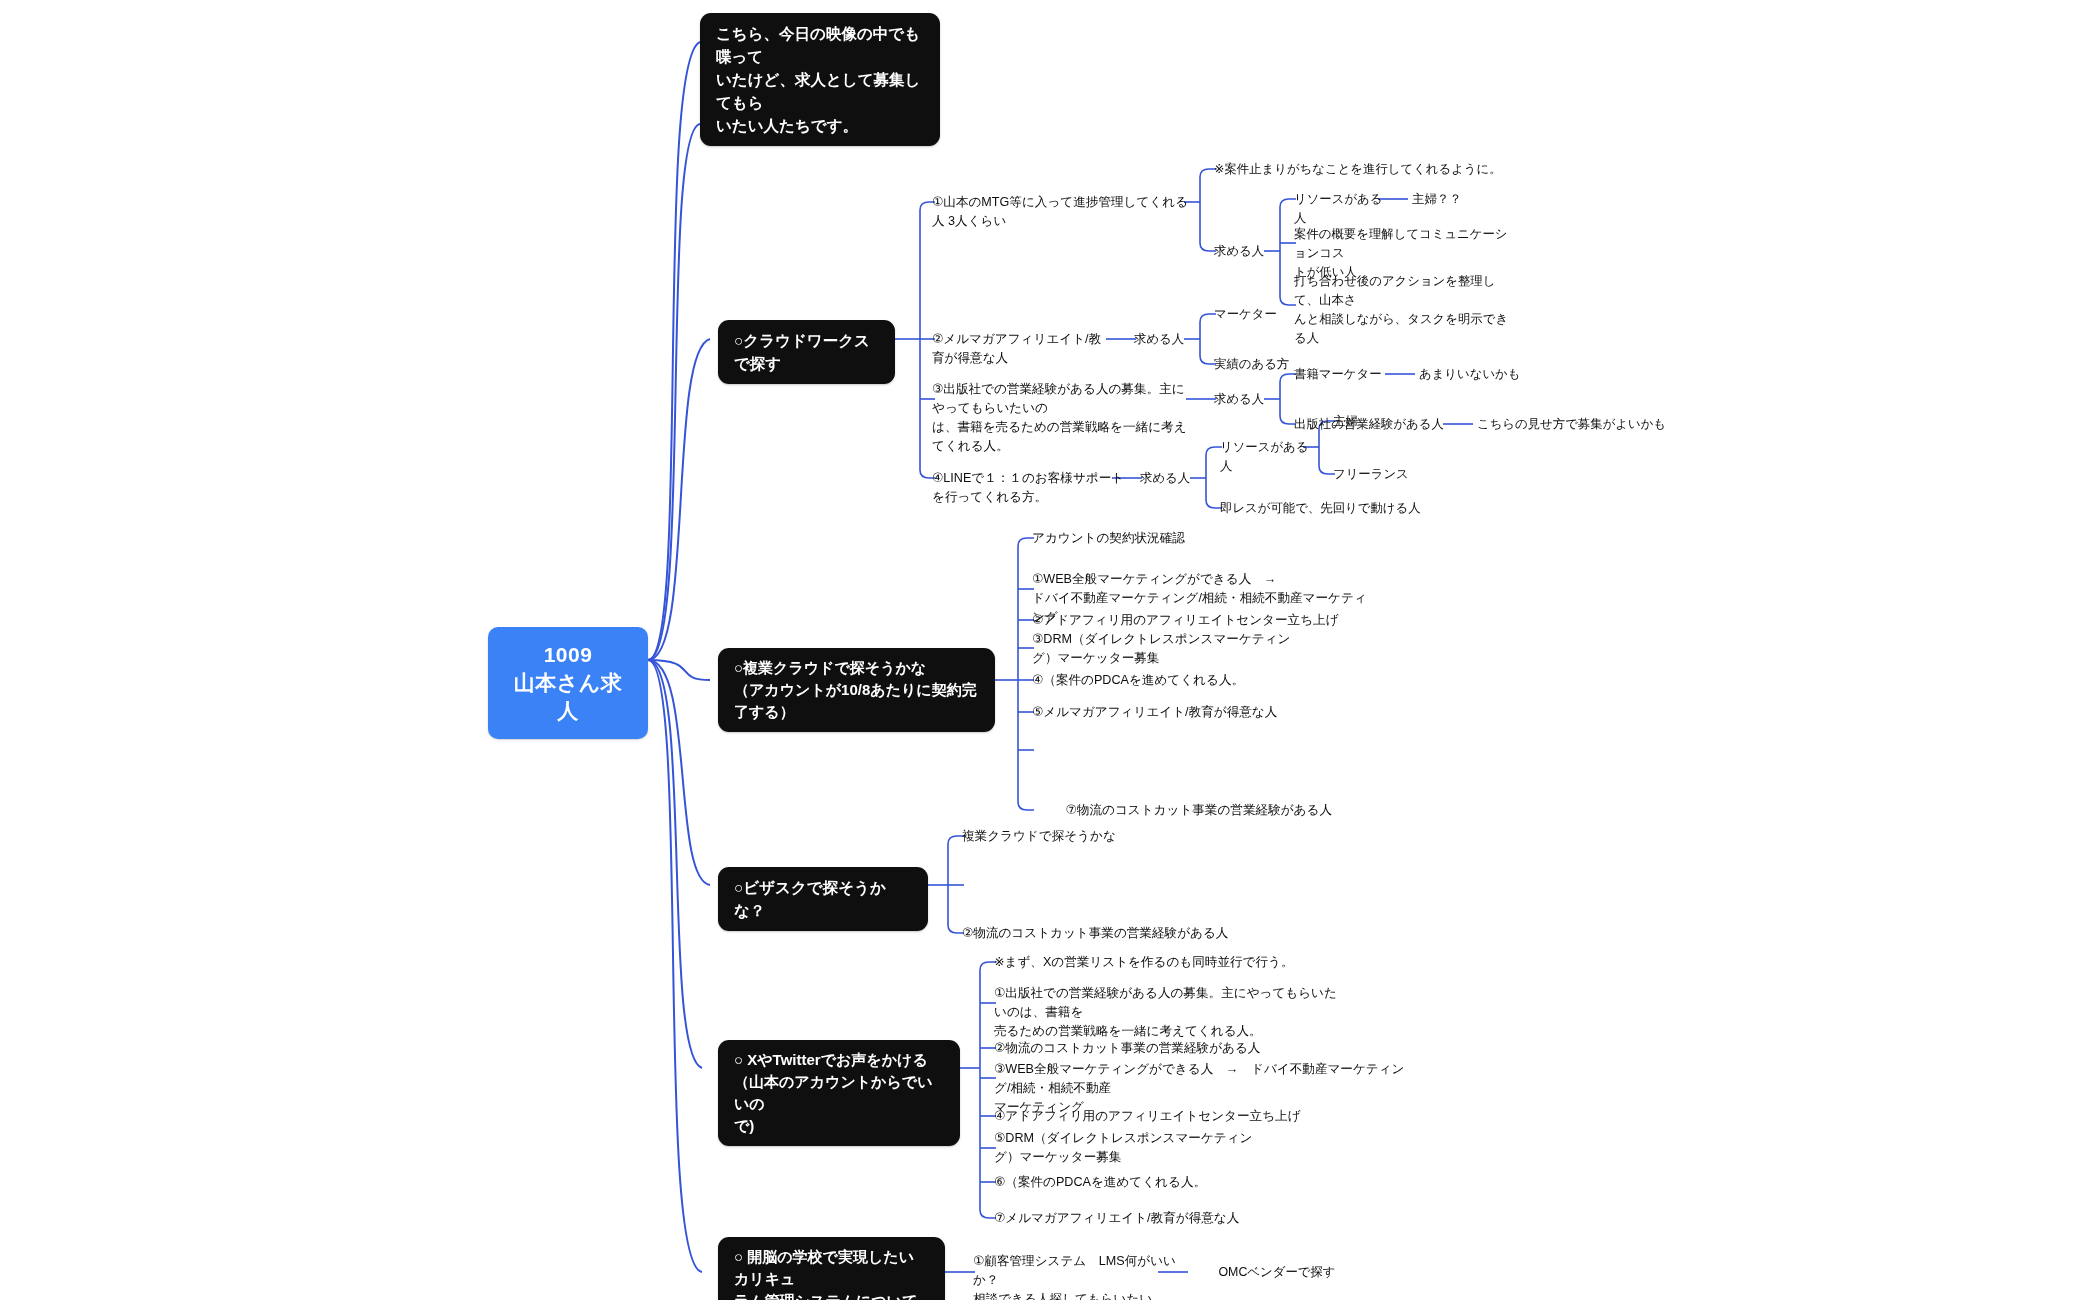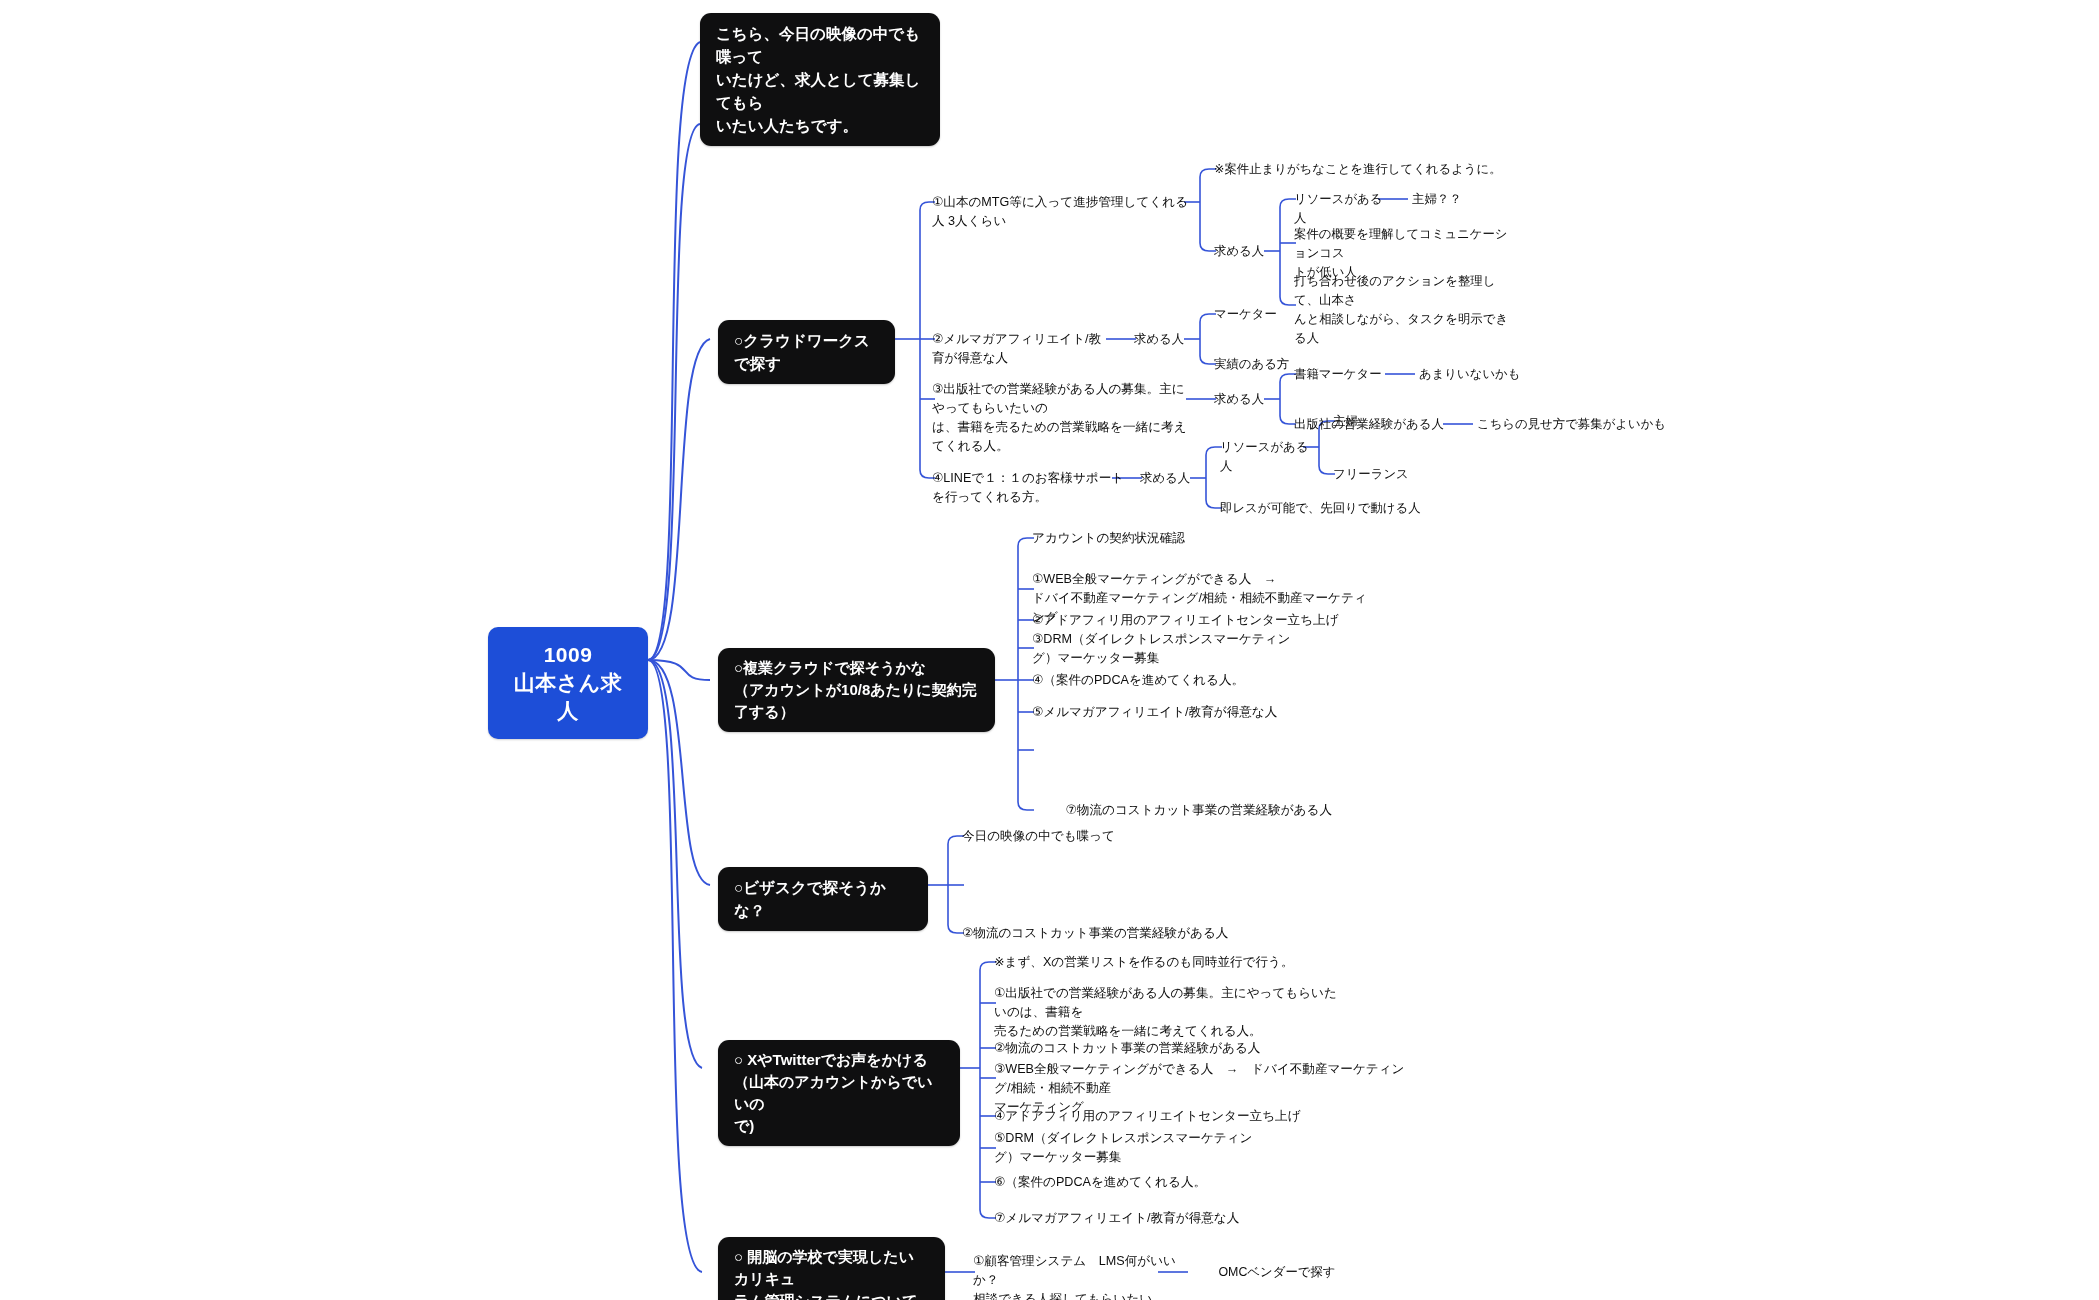--- a/index.html
+++ b/index.html
@@ -20,21 +20,21 @@
     left:0;top:0;
     width:2099px;height:1300px;
     pointer-events:none;
   }
   .node{
     position:absolute;
     box-sizing:border-box;
   }
   
   .root{
-    background:#1d4ed8;
+    background:#3b82f6;
     color:#ffffff;
     border-radius:10px;
     text-align:center;
     font-weight:bold;
     font-size:21px;
     line-height:28px;
     padding:14px 22px;
     letter-spacing:.5px;
     box-shadow:0 1px 2px rgba(0,0,0,.18);
   }
@@ -230,21 +230,21 @@
 
   <div class="node txt" style="left:1032px;top:671px;width:280px;">④（案件のPDCAを進めてくれる人。</div>
 
   <div class="node txt" style="left:1032px;top:703px;width:300px;">⑤メルマガアフィリエイト/教育が得意な人</div>
 
 
   <div class="node txt" style="left:1032px;top:801px;width:300px;text-align:right;">⑦物流のコストカット事業の営業経験がある人</div>
 
   <div class="node pill" style="left:718px;top:867px;width:210px;">○ビザスクで探そうかな？</div>
 
-  <div class="node txt" style="left:962px;top:827px;width:260px;">今日の映像の中でも喋って</div>
+  <div class="node txt" style="left:962px;top:827px;width:260px;">複業クラウドで探そうかな</div>
 
 
   <div class="node txt" style="left:962px;top:924px;width:290px;">②物流のコストカット事業の営業経験がある人</div>
 
   <div class="node pill small" style="left:718px;top:1040px;width:242px;">○ XやTwitterでお声をかける
 （山本のアカウントからでいいの
 で)</div>
 
   <div class="node txt" style="left:994px;top:953px;width:320px;">※まず、Xの営業リストを作るのも同時並行で行う。</div>
 

